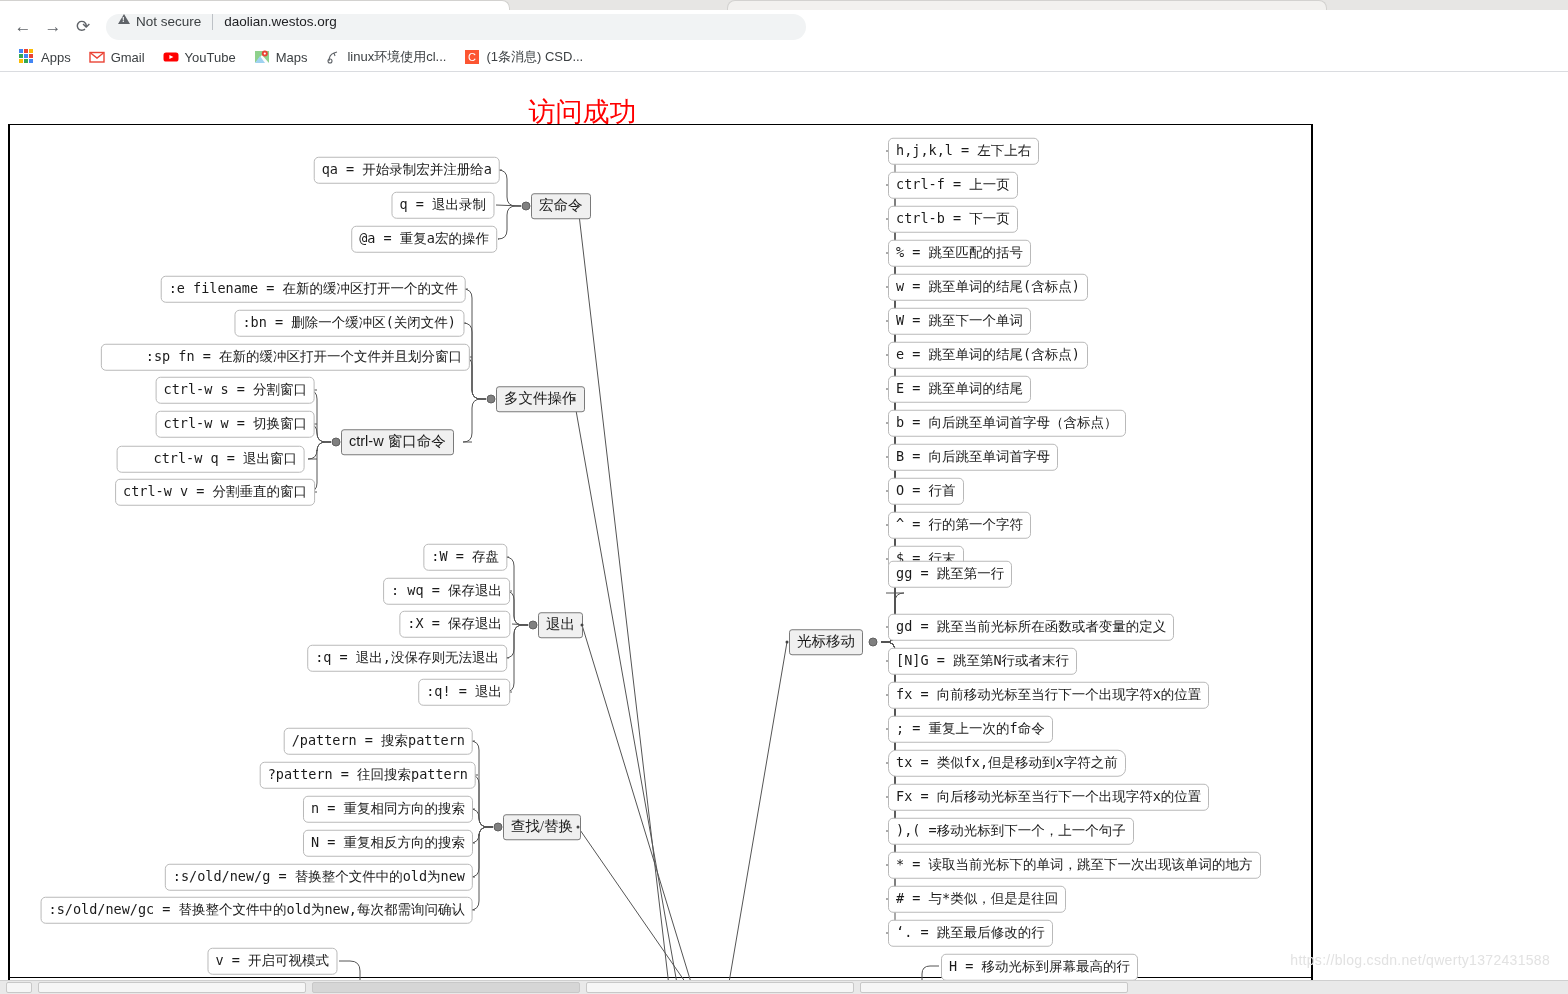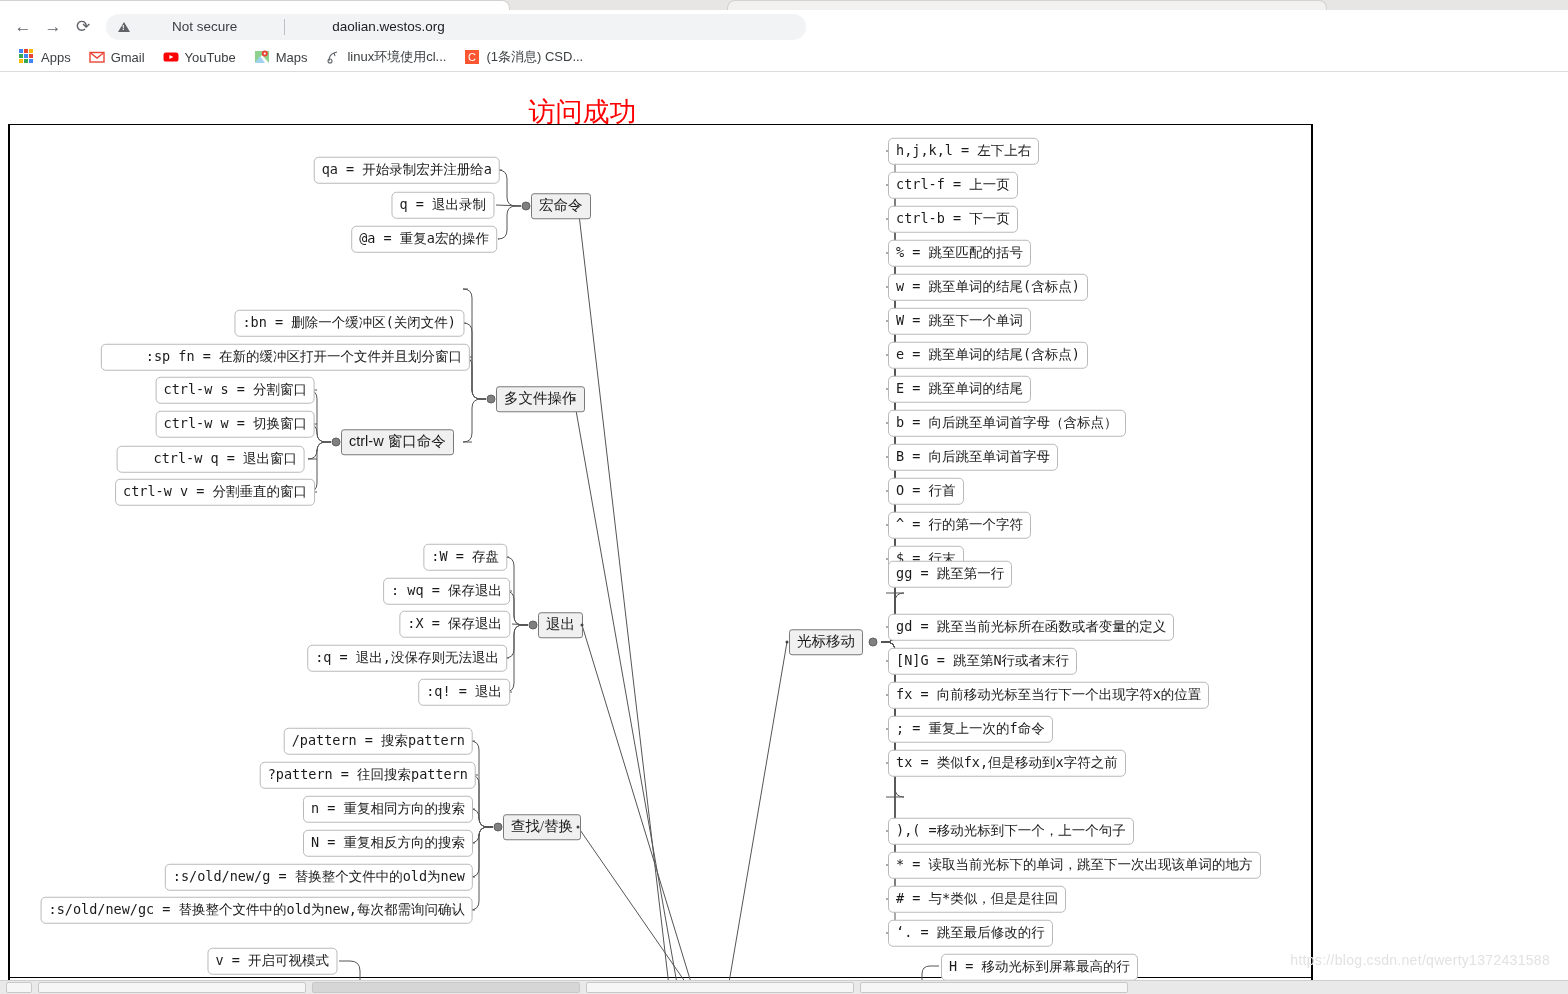--- a/index.html
+++ b/index.html
@@ -32,23 +32,22 @@
     display: flex; align-items: center; padding-left: 8px;
   }
   .navbtn {
     width: 30px; height: 30px; display: flex; align-items: center;
     justify-content: center; color: #5f6368; font-size: 17px;
     background: none; border: none; cursor: default;
   }
   #omnibox {
     margin-left: 8px; height: 26px; flex: 0 0 auto;
     background: #f1f3f4; border-radius: 13px;
-    display: flex; align-items: center; padding: 0 16px 0 12px;
+    display: flex; padding: 0 16px 0 12px;
     min-width: 700px;
-    gap: 36px;
   }
   .warn-tri {
     width: 0; height: 0; border-left: 6px solid transparent;
     border-right: 6px solid transparent; border-bottom: 10px solid #5f6368;
     position: relative; margin-right: 6px;
   }
   .warn-tri::after {
     content: "!"; position: absolute; left: -2px; top: 1px;
     font-size: 8px; color: #f1f3f4; font-weight: bold; line-height: 9px;
   }
@@ -345,20 +344,21 @@
         <path d="M574,327 L682,940" fill="none" stroke="#555" stroke-width="1"></path>
         <path d="M582,553 L700,940" fill="none" stroke="#555" stroke-width="1"></path>
         <path d="M578,755 L706,940" fill="none" stroke="#555" stroke-width="1"></path>
         <path d="M787,570 L724,940" fill="none" stroke="#555" stroke-width="1"></path>
       </svg>
   <div class="node r" style="left: 500px; top: 98px;">qa = 开始录制宏并注册给a</div>
       <div class="node r" style="left: 494px; top: 133px;">q = 退出录制</div>
       <div class="node r" style="left: 497px; top: 167px;">@a = 重复a宏的操作</div>
       <div class="bullet" style="left: 526px; top: 134px;"></div>
       <div class="node cat" style="left: 531px; top: 134px;">宏命令</div>
+      <div class="node r" style="left: 466px; top: 217px;">:e filename = 在新的缓冲区打开一个的文件</div>
       <div class="node r" style="left: 464px; top: 251px;">:bn = 删除一个缓冲区(关闭文件)</div>
       <div class="node r" style="left: 470px; top: 285px; padding-left: 44px;">:sp fn = 在新的缓冲区打开一个文件并且划分窗口</div>
       <div class="node r" style="left: 315px; top: 318px;">ctrl-w s = 分割窗口</div>
       <div class="node r" style="left: 315px; top: 352px;">ctrl-w w = 切换窗口</div>
       <div class="node r" style="left: 305px; top: 387px; padding-left: 36px;">ctrl-w q = 退出窗口</div>
       <div class="node r" style="left: 315px; top: 420px;">ctrl-w v = 分割垂直的窗口</div>
       <div class="bullet" style="left: 336px; top: 370px;"></div>
       <div class="node cat" style="left: 341px; top: 370px;">ctrl-w 窗口命令</div>
       <div class="bullet" style="left: 491px; top: 327px;"></div>
       <div class="node cat" style="left: 496px; top: 327px;">多文件操作</div>
@@ -389,21 +389,22 @@
       <div class="node" style="left: 888px; top: 351px;">b = 向后跳至单词首字母（含标点）</div>
       <div class="node" style="left: 888px; top: 385px;">B = 向后跳至单词首字母</div>
       <div class="node" style="left: 888px; top: 419px;">O = 行首</div>
       <div class="node" style="left: 888px; top: 453px;">^ = 行的第一个字符</div>
       <div class="node" style="left: 888px; top: 487px;">$ = 行末</div>
       <div class="node" style="left: 888px; top: 502px;">gg = 跳至第一行</div>
       <div class="node" style="left: 888px; top: 555px;">gd = 跳至当前光标所在函数或者变量的定义</div>
       <div class="node" style="left: 888px; top: 589px;">[N]G = 跳至第N行或者末行</div>
       <div class="node" style="left: 888px; top: 623px;">fx = 向前移动光标至当行下一个出现字符x的位置</div>
       <div class="node" style="left: 888px; top: 657px;">; = 重复上一次的f命令</div>
-      <div class="node" style="left: 888px; top: 691px;">tx = 类似fx,但是移动到x字符之前</div>
+      <div class="node" style="left: 888px; top: 691px; border-radius: 8px;">tx = 类似fx,但是移动到x字符之前</div>
+      <div class="node" style="left: 888px; top: 725px;">Fx = 向后移动光标至当行下一个出现字符x的位置</div>
       <div class="node" style="left: 888px; top: 759px; text-align: right;">),( =移动光标到下一个，上一个句子</div>
       <div class="node" style="left: 888px; top: 793px;">* = 读取当前光标下的单词，跳至下一次出现该单词的地方</div>
       <div class="node" style="left: 888px; top: 827px;"># = 与*类似，但是是往回</div>
       <div class="node" style="left: 888px; top: 861px;">‘. = 跳至最后修改的行</div>
       <div class="node" style="left: 941px; top: 895px;">H = 移动光标到屏幕最高的行</div>
       <div class="bullet" style="left: 873px; top: 570px;"></div>
       <div class="node cat r" style="left: 863px; top: 570px;">光标移动</div>
       <div class="dot" style="left: 578px; top: 134px;"></div>
       <div class="dot" style="left: 574px; top: 327px;"></div>
       <div class="dot" style="left: 582px; top: 553px;"></div>

